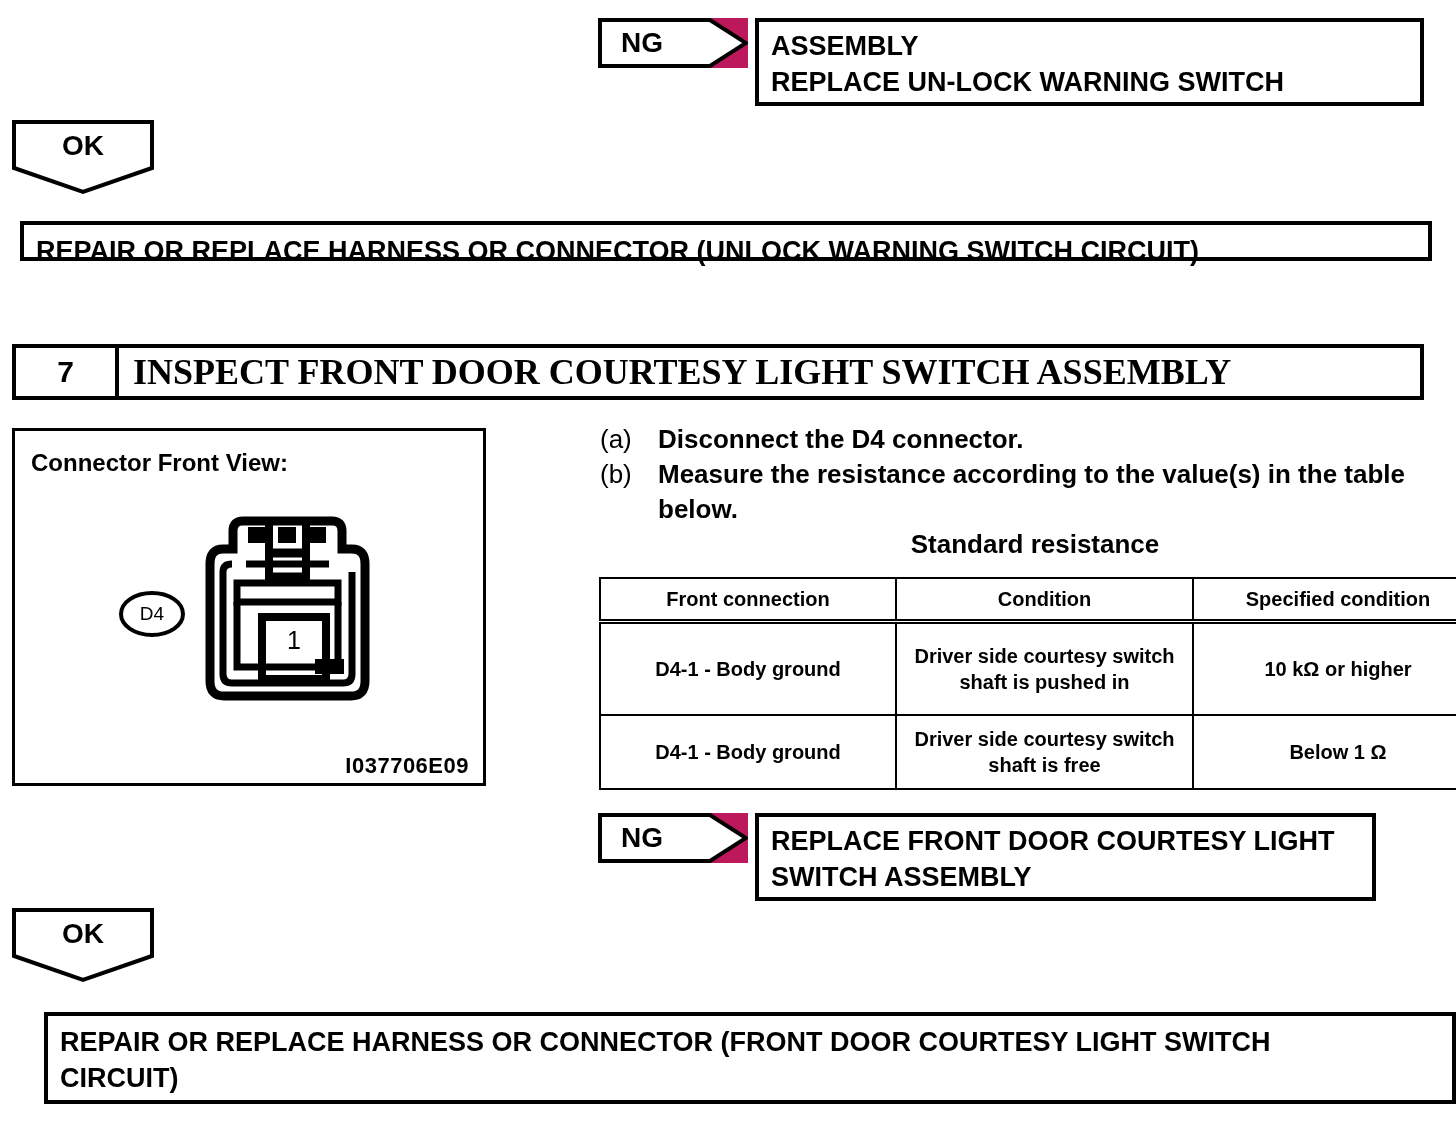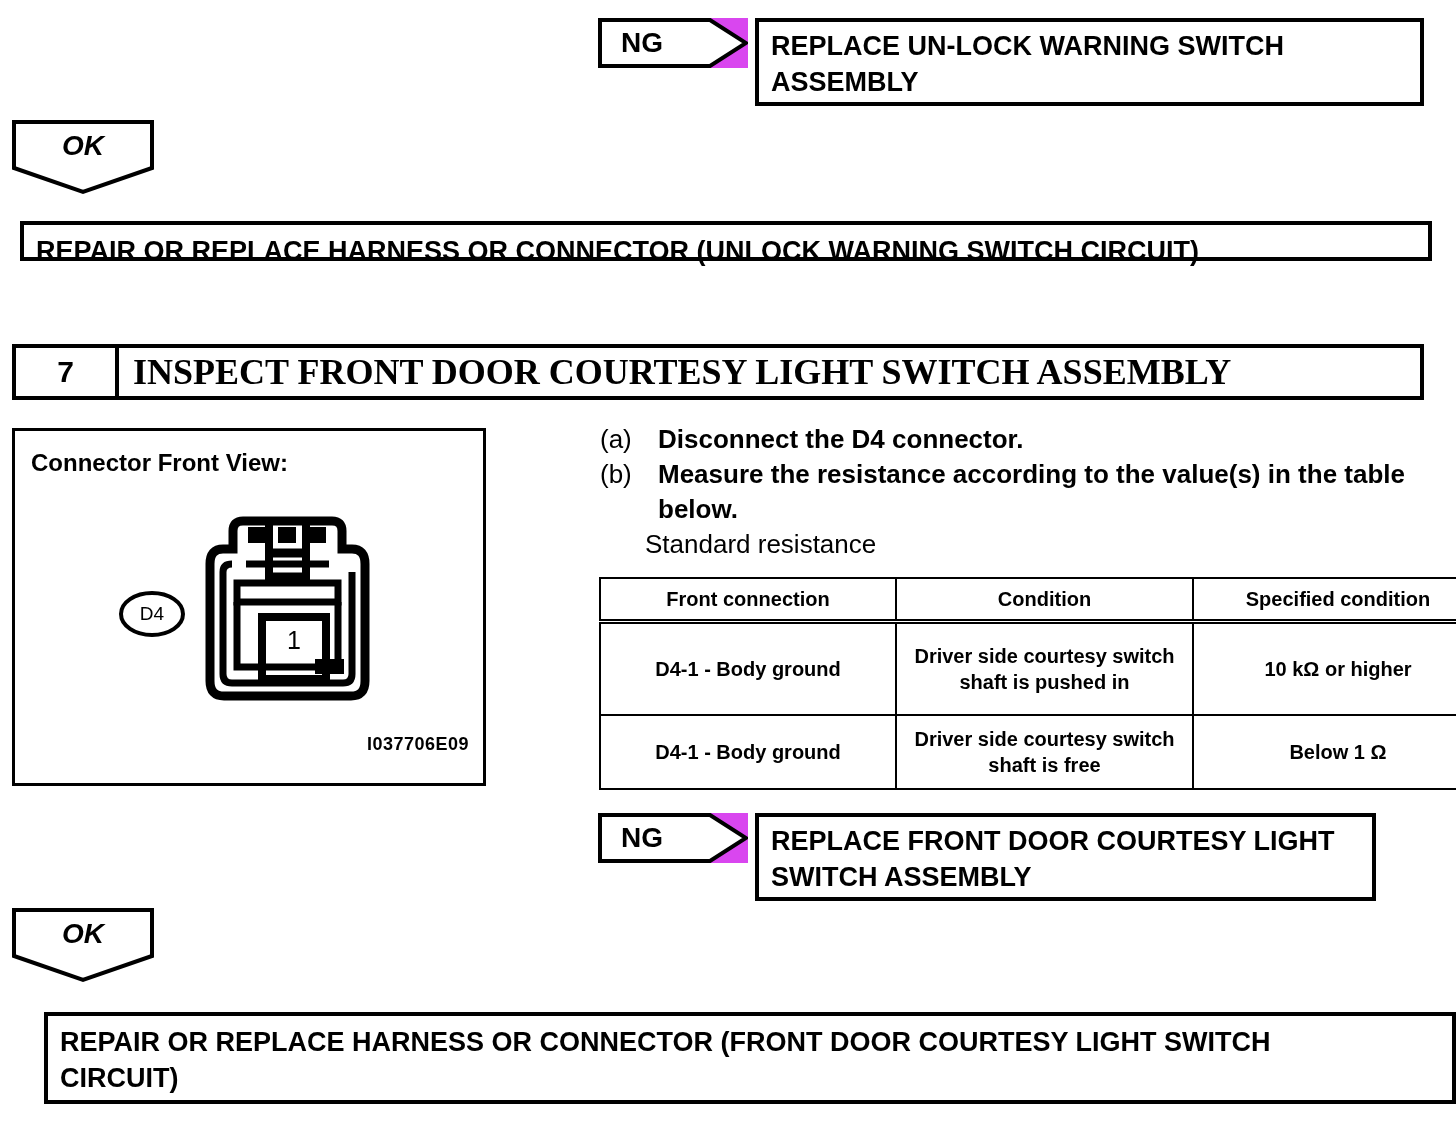--- a/index.html
+++ b/index.html
@@ -35,21 +35,21 @@
     font-size: 27px;
     font-weight: bold;
     line-height: 36px;
     letter-spacing: 0px;
   }
 
   
   .ng-flag {
     position: absolute;
     box-sizing: border-box;
-    background: #d946ef;
+    background: #be185d;
   }
   .ng-flag .ng-shape {
     position: absolute;
     inset: 0;
   }
   .ng-flag .ng-label {
     position: absolute;
     left: 0;
     top: 0;
     width: 88px;
@@ -57,21 +57,20 @@
     display: flex;
     align-items: center;
     justify-content: center;
     font-size: 28px;
     font-weight: bold;
   }
 
   
   .ok-flag {
     position: absolute;
-    font-style: italic;
   }
   .ok-flag .ok-shape {
     position: absolute;
     inset: 0;
   }
   .ok-flag .ok-label {
     position: absolute;
     left: 0;
     top: 0;
     width: 100%;
@@ -122,22 +121,22 @@
   .conn-title {
     position: absolute;
     left: 16px;
     top: 18px;
     font-size: 24px;
     font-weight: bold;
   }
   .conn-code {
     position: absolute;
     right: 14px;
-    bottom: 28px;
-    font-size: 18px;
+    bottom: 4px;
+    font-size: 22px;
     font-weight: bold;
     letter-spacing: 0.5px;
   }
   .conn-svg {
     position: absolute;
     left: 0;
     top: 0;
   }
 
   
@@ -153,21 +152,22 @@
   .instr-marker {
     width: 58px;
     flex: 0 0 58px;
   }
   .instr-text {
     flex: 1;
     font-weight: bold;
   }
   .instr-sub {
     margin-left: 45px;
-    font-weight: normal;
+    font-weight: bold;
+    text-align: center;
   }
 
   
   .res-table {
     position: absolute;
     border-collapse: collapse;
     background: #fff;
     table-layout: fixed;
   }
   .res-table th,
@@ -201,22 +201,22 @@
 
   <div class="ng-flag" style="left:598px; top:18px; width:150px; height:50px;">
     <svg class="ng-shape" viewBox="0 0 150 50" preserveAspectRatio="none">
       <polygon points="2,2 112,2 148,25 112,48 2,48" fill="#ffffff" stroke="#000000" stroke-width="4"></polygon>
     </svg>
     <span class="ng-label">NG</span>
   </div>
 
   <div class="rect-box" style="left:755px; top:18px; width:669px; height:88px;">
     <div class="box-text">
+      <div>ASSEMBLY</div>
       <div>REPLACE UN-LOCK WARNING SWITCH</div>
-      <div>ASSEMBLY</div>
     </div>
   </div>
 
   <div class="ok-flag" style="left:12px; top:120px; width:142px; height:75px;">
     <svg class="ok-shape" viewBox="0 0 142 75" preserveAspectRatio="none">
       <polygon points="2,2 140,2 140,48 71,72 2,48" fill="#ffffff" stroke="#000000" stroke-width="4"></polygon>
     </svg>
     <span class="ok-label">OK</span>
   </div>
 

